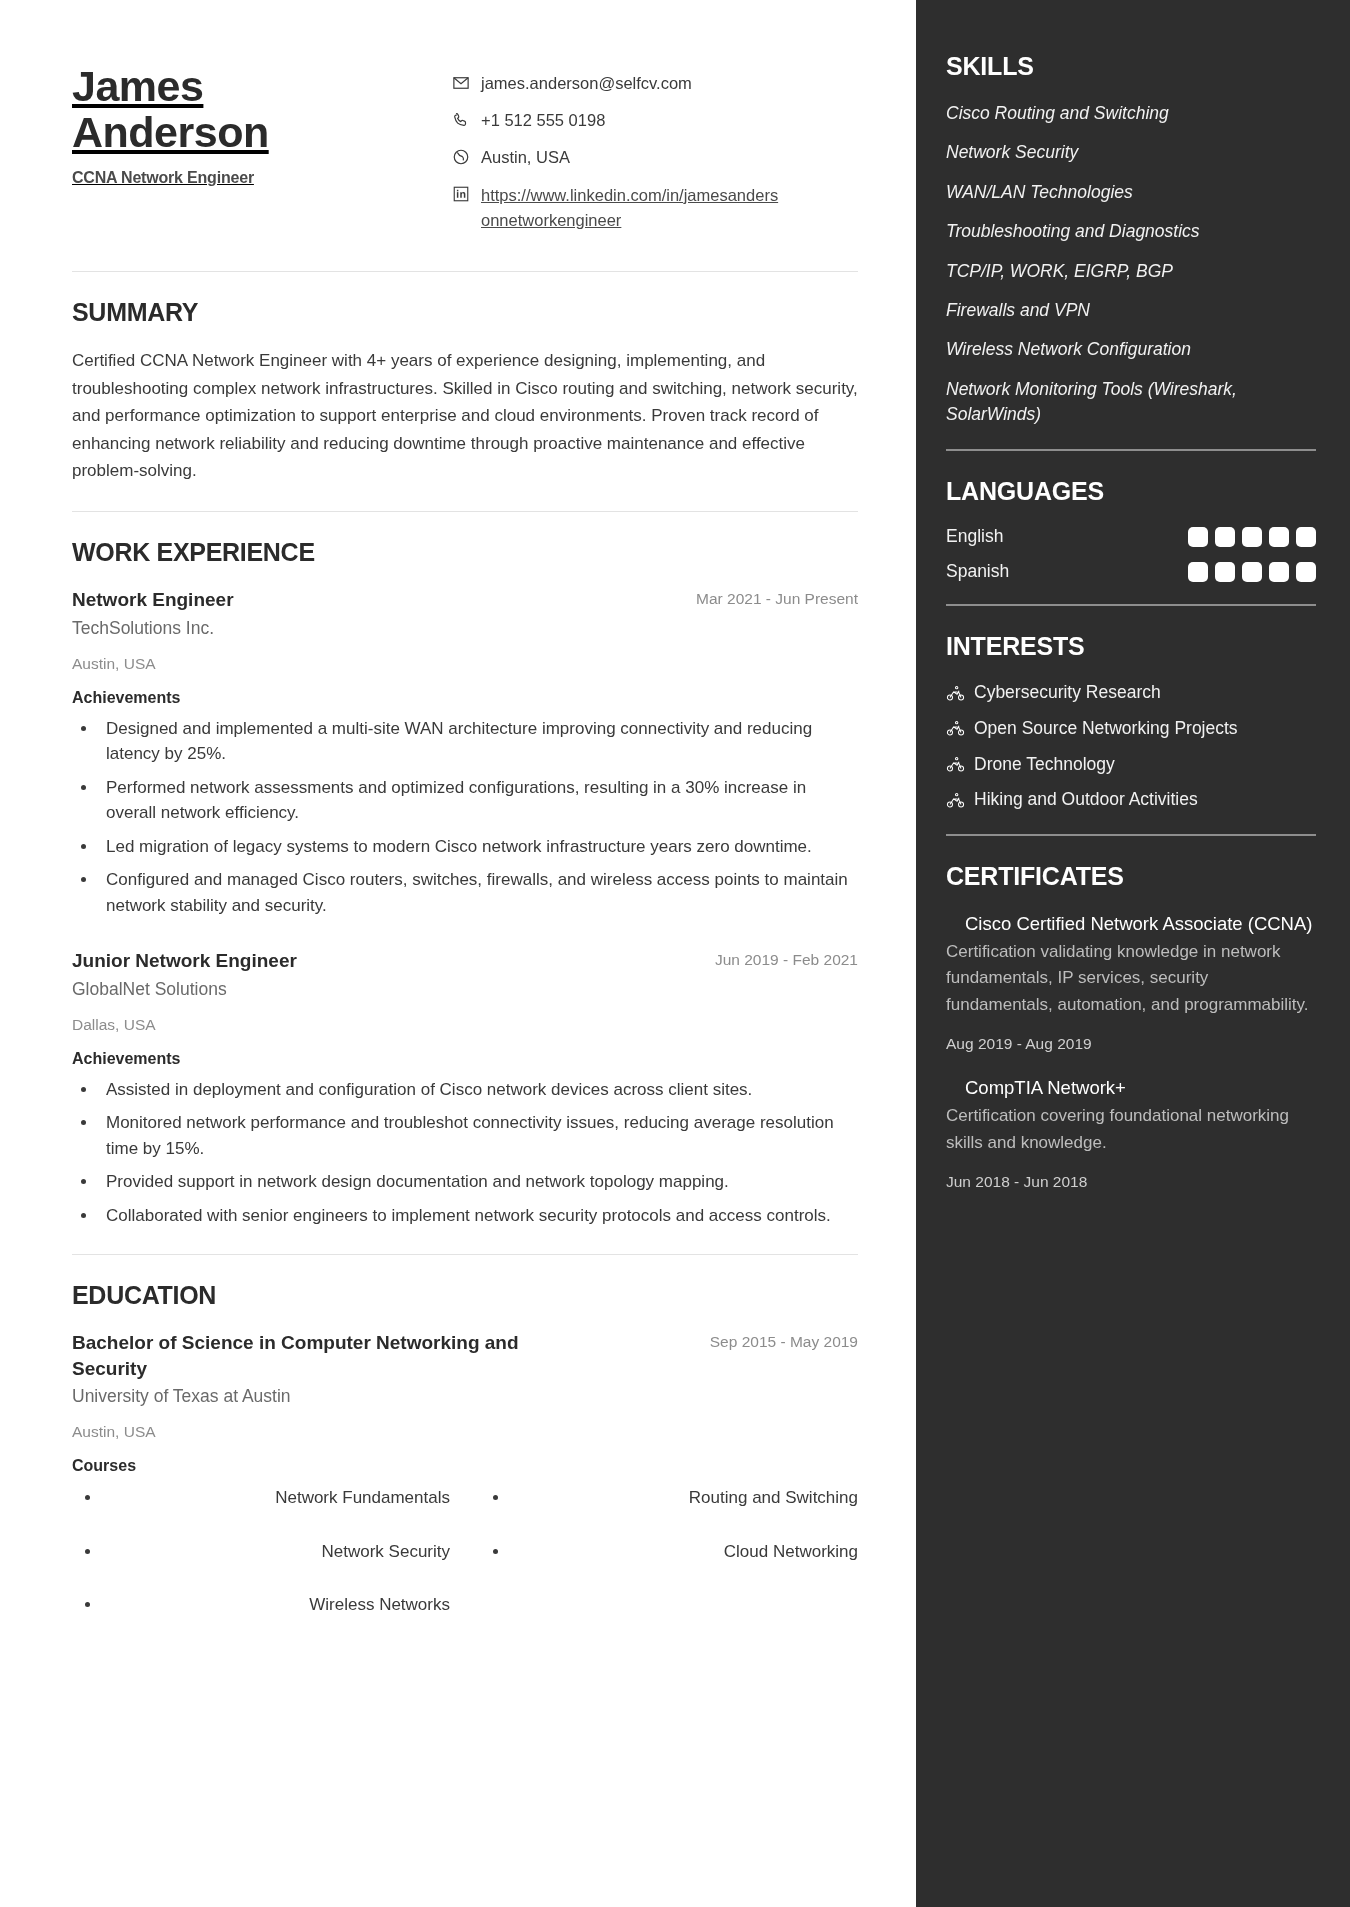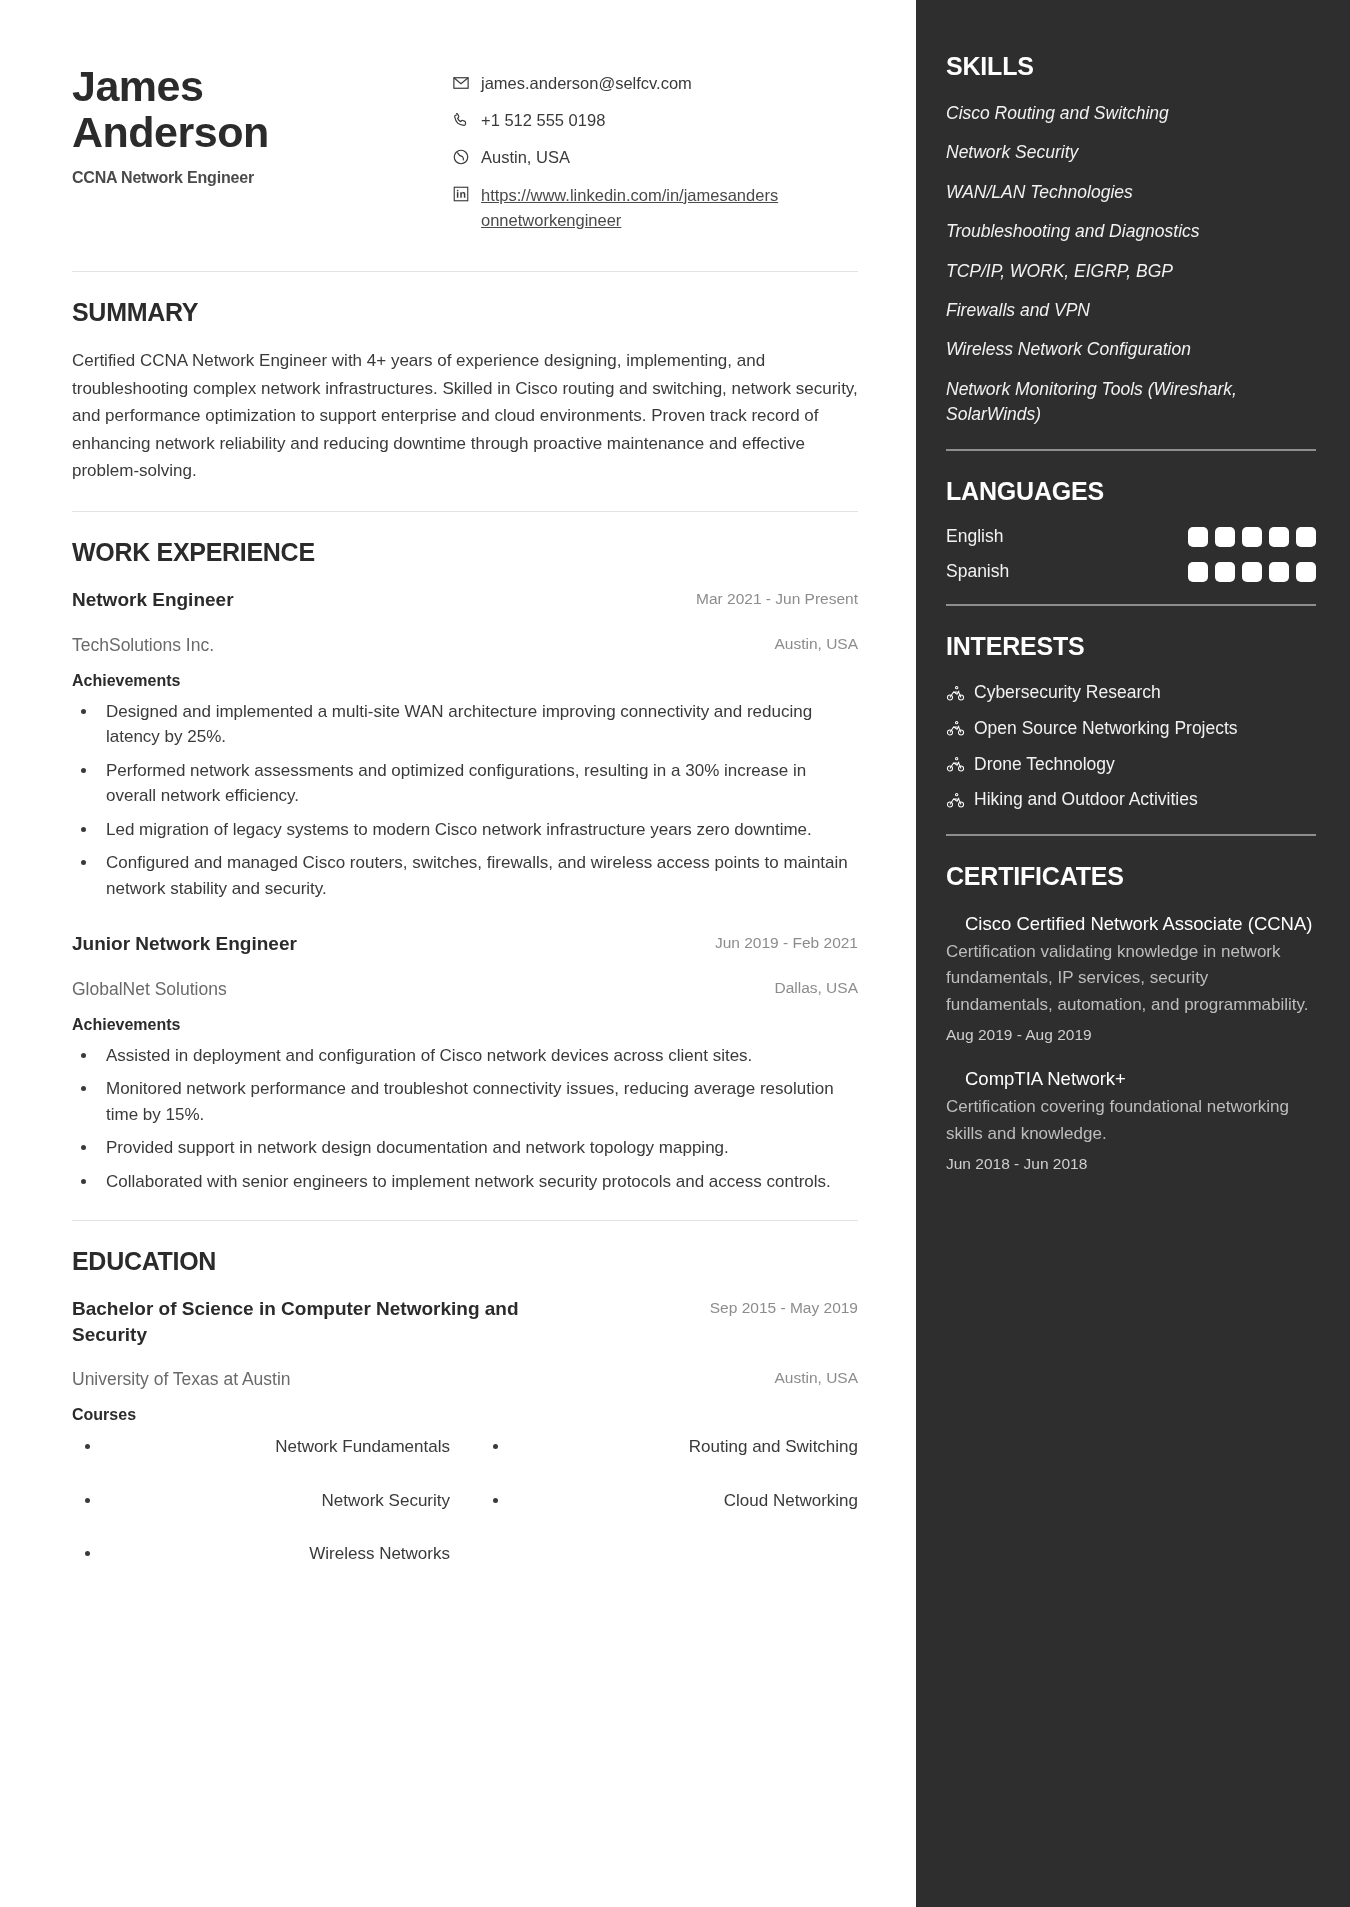--- a/index.html
+++ b/index.html
@@ -26,21 +26,21 @@
     padding: 52px 58px 0 72px;
     background: #ffffff;
   }
 
   .header-row {
     display: flex;
     align-items: flex-start;
     gap: 20px;
   }
 
-  .name-block { width: 360px; padding-top: 12px; }
+  .name-block { width: 360px; padding-top: 12px; text-decoration: underline; }
 
   .name {
     font-size: 43px;
     font-weight: 800;
     line-height: 1.06;
     letter-spacing: -0.5px;
     color: #2b2b2b;
   }
 
   .job-title {
@@ -128,21 +128,22 @@
     color: #8c8c8c;
     white-space: nowrap;
     padding-top: 3px;
   }
 
   .entry-sub {
     display: flex;
     justify-content: space-between;
     align-items: flex-start;
     gap: 16px;
-    margin-top: 22px;
+    margin-top: 5px;
+    flex-direction: column;
   }
 
   .entry-org {
     font-size: 17.5px;
     color: #6a6a6a;
   }
 
   .entry-loc {
     font-size: 15.5px;
     color: #8c8c8c;
@@ -273,21 +274,21 @@
   .cert-desc {
     font-size: 17px;
     color: #bdbdbd;
     line-height: 1.55;
     margin-top: 2px;
   }
 
   .cert-date {
     font-size: 15.5px;
     color: #cfcfcf;
-    margin-top: 8px;
+    margin-top: 17px;
   }
 </style>
 </head>
 <body>
 
 <div class="page">
 
   <div class="main">
 
     <div class="header-row">

